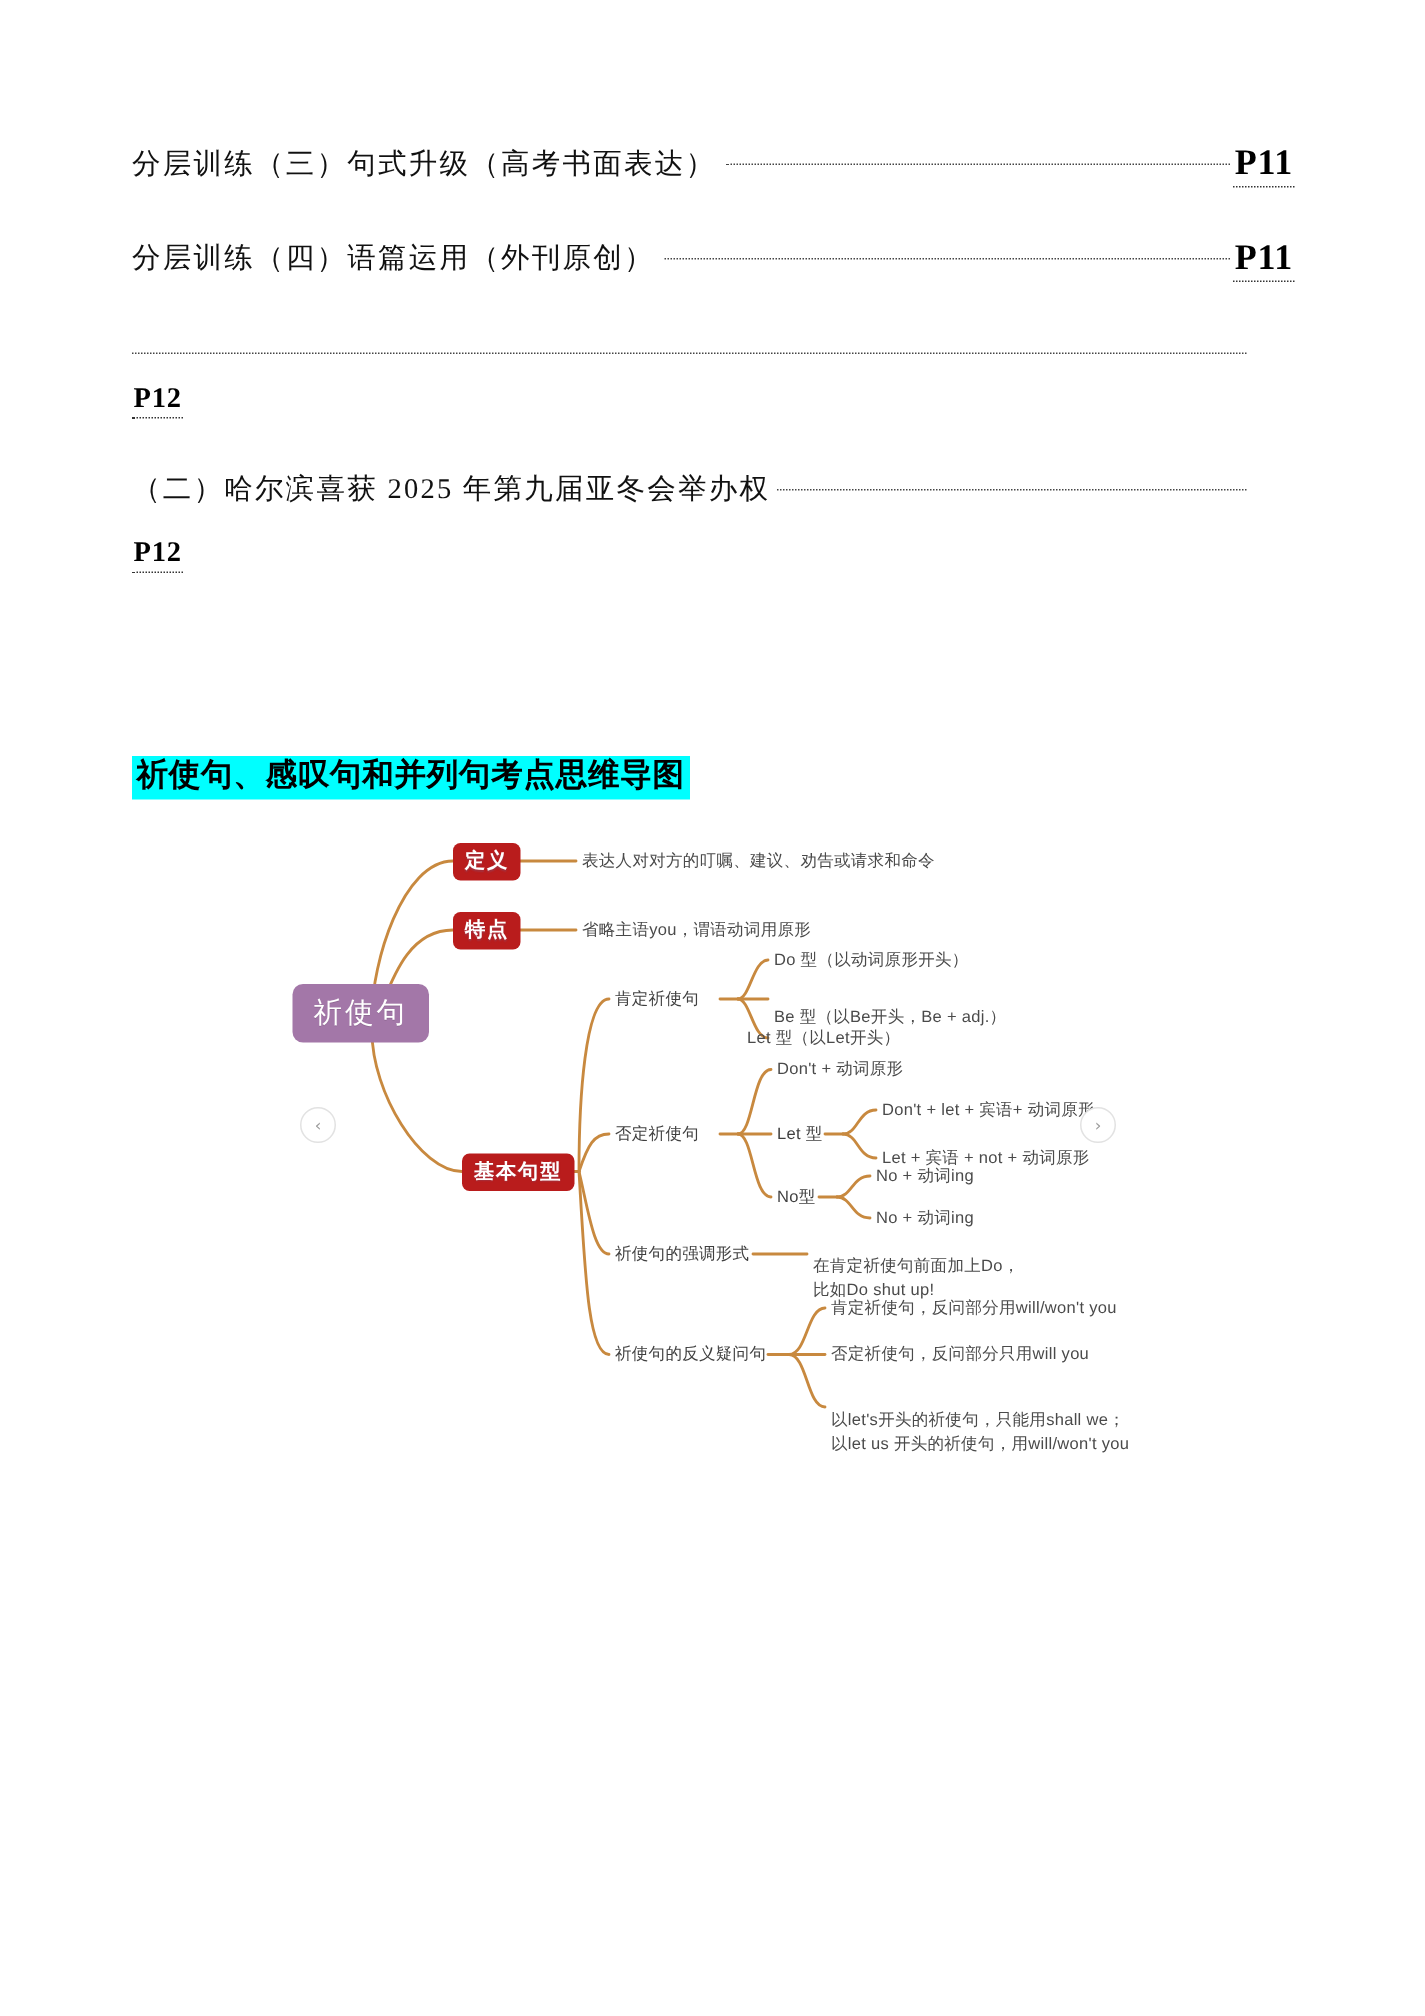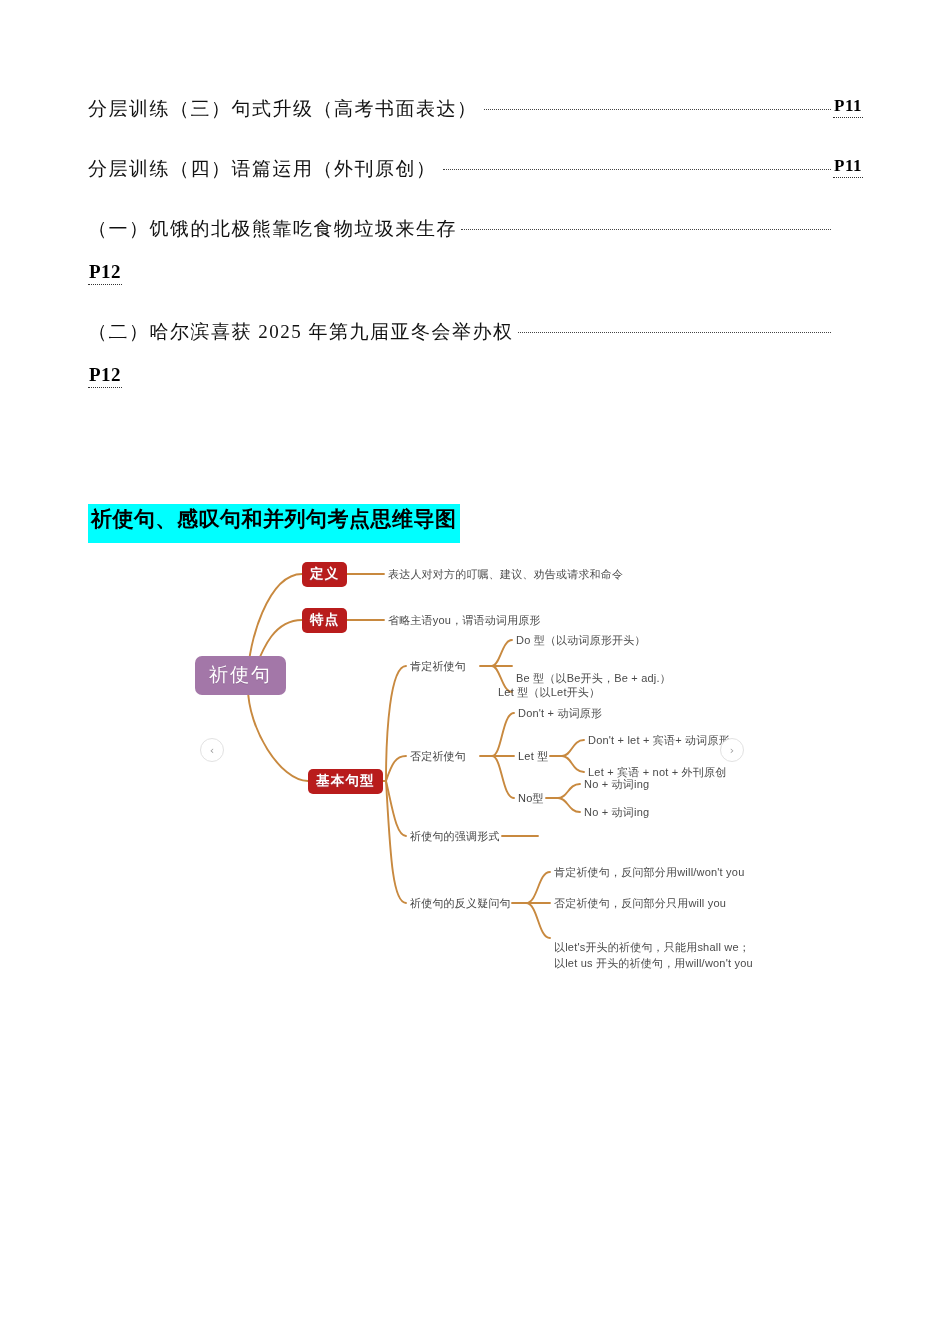--- a/index.html
+++ b/index.html
@@ -38,21 +38,21 @@
   }
   .toc-leader {
     flex: 1 1 auto;
     border-bottom: 1px dotted #444;
     height: 13px;
     margin: 0 2px 0 2px;
     min-width: 10px;
   }
   .toc-page {
     flex: 0 0 auto;
-    font-size: 17px;
+    font-size: 24px;
     font-weight: 600;
     border-bottom: 1px dotted #333;
     padding: 0 1px 1px 1px;
     letter-spacing: .5px;
   }
 
   
   .toc-row.wrap { margin-bottom: 0; }
   .toc-row.wrap .toc-leader { margin-left: 0; }
   .toc-pagealone {
@@ -64,27 +64,27 @@
     letter-spacing: .5px;
     margin-bottom: 34px;
   }
   .pagerow { margin-top: 19px; }
 
   
   .section-heading {
     position: absolute;
     left: 88px;
     top: 504px;
-    font-family: Liberation Serif, serif;
+    font-family: Liberation Mono, monospace;
     font-weight: bold;
     font-size: 21px;
     letter-spacing: .5px;
     background: #00ffff;
     color: #000000;
-    padding: 2px 3px 11px 3px;
+    padding: 2px 3px 1px 3px;
     line-height: 1.25;
   }
 
   
   .mindmap {
     position: absolute;
     left: 190px;
     top: 548px;
     width: 580px;
     height: 400px;
@@ -162,21 +162,20 @@
     <span class="toc-page">P11</span>
   </div>
 
   <div class="toc-row">
     <span class="toc-title">分层训练（四）语篇运用（外刊原创）</span>
     <span class="toc-leader"></span>
     <span class="toc-page">P11</span>
   </div>
 
   <div class="toc-row wrap" style="width:745px">
-    <span class="toc-title">（一）饥饿的北极熊靠吃食物垃圾来生存</span>
     <span class="toc-leader"></span>
   </div>
   <div class="pagerow">
     <span class="toc-pagealone">P12</span>
   </div>
 
   <div class="toc-row wrap" style="width:745px">
     <span class="toc-title">（二）哈尔滨喜获 2025 年第九届亚冬会举办权</span>
     <span class="toc-leader"></span>
   </div>
@@ -282,34 +281,38 @@
   <div class="node leaf" style="left:328px; top:157px;">
     <span>Don't + 动词原形</span>
   </div>
   <div class="node leaf branchlabel" style="left:328px; top:200px;">
     <span>Let 型</span>
   </div>
   <div class="node leaf" style="left:398px; top:184px;">
     <span>Don't + let + 宾语+ 动词原形</span>
   </div>
   <div class="node leaf" style="left:398px; top:216px;">
-    <span>Let + 宾语 + not + 外刊原创</span>
+    <span>Let + 宾语 + not + 动词原形</span>
   </div>
   <div class="node leaf branchlabel" style="left:328px; top:242px;">
     <span>No型</span>
   </div>
   <div class="node leaf" style="left:394px; top:228px;">
     <span>No + 动词ing</span>
   </div>
   <div class="node leaf" style="left:394px; top:256px;">
     <span>No + 动词ing</span>
   </div>
 
   <div class="node leaf branchlabel" style="left:220px; top:280px;">
     <span>祈使句的强调形式</span>
+  </div>
+  <div class="node leaf two-line" style="left:352px; top:271px; white-space:pre-line; width:200px;">
+    <span>在肯定祈使句前面加上Do，
+比如Do shut up!</span>
   </div>
 
   <div class="node leaf branchlabel" style="left:220px; top:347px;">
     <span>祈使句的反义疑问句</span>
   </div>
   <div class="node leaf" style="left:364px; top:316px;">
     <span>肯定祈使句，反问部分用will/won't you</span>
   </div>
   <div class="node leaf" style="left:364px; top:347px;">
     <span>否定祈使句，反问部分只用will you</span>

